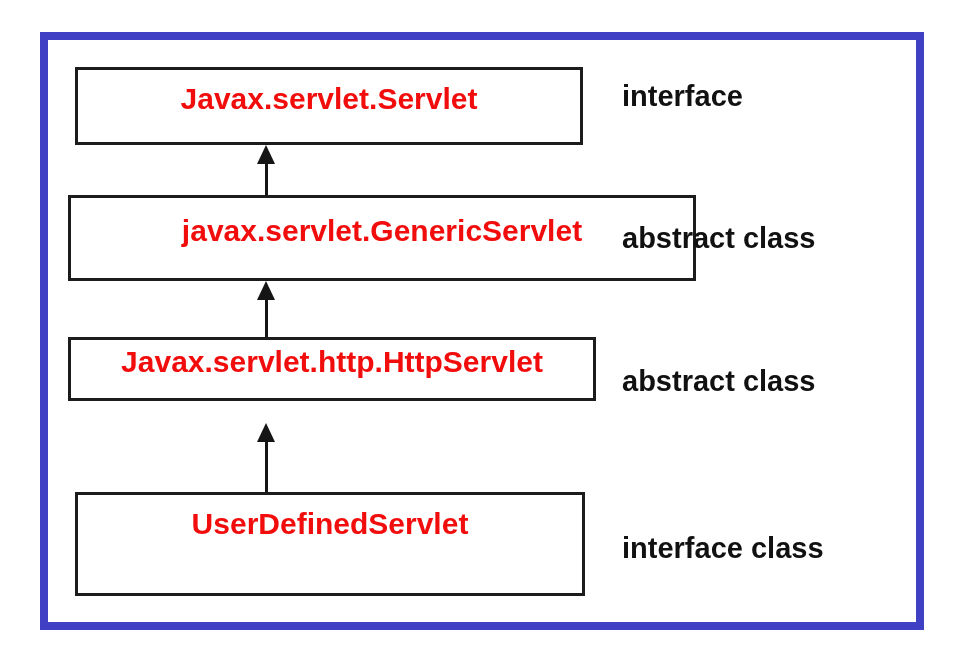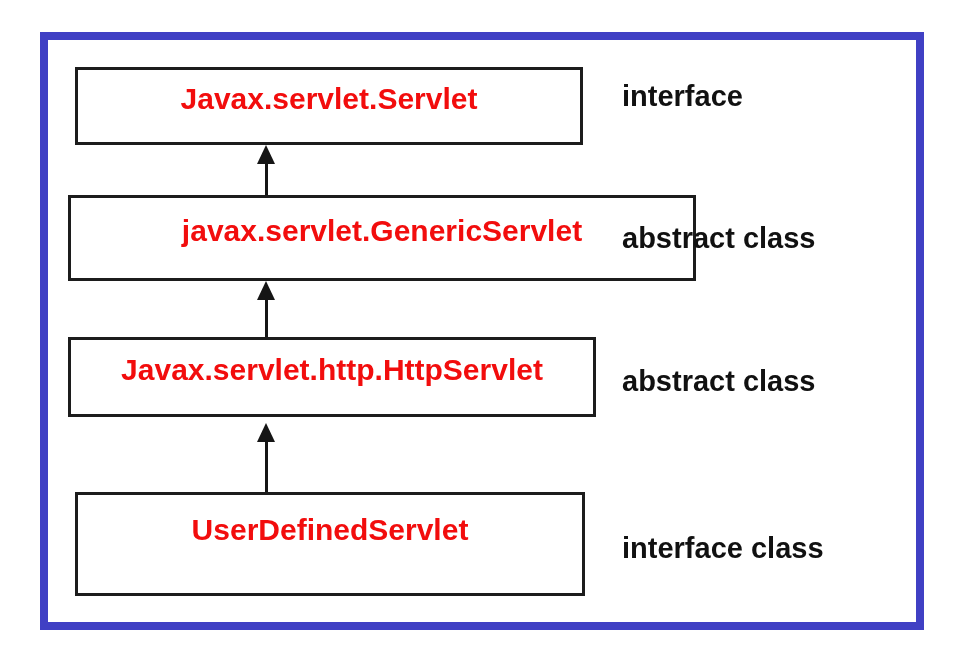--- a/index.html
+++ b/index.html
@@ -29,22 +29,22 @@
     align-items: center;
   }
   .cls {
     color: var(--class-color, #f20d0d);
     font-weight: bold;
     font-size: 30px;
     white-space: nowrap;
   }
   .node-0 { left: 75px; top: 67px;  width: 508px; height: 78px;  padding-bottom: 14px; }
   .node-1 { left: 68px; top: 195px; width: 628px; height: 86px;  padding-bottom: 14px; }
-  .node-2 { left: 68px; top: 337px; width: 528px; height: 80px;  padding-bottom: 14px; }
-  .node-3 { left: 75px; top: 492px; width: 510px; height: 104px; align-items: flex-start; padding-top: 18px; }
+  .node-2 { left: 68px; top: 337px; width: 528px; height: 64px;  padding-bottom: 14px; }
+  .node-3 { left: 75px; top: 492px; width: 510px; height: 104px; align-items: flex-start; padding-top: 12px; }
 
   .arrow {
     position: absolute;
     left: 257px;
     width: 18px;
     display: flex;
     flex-direction: column;
     align-items: center;
   }
   .arrow .head {

